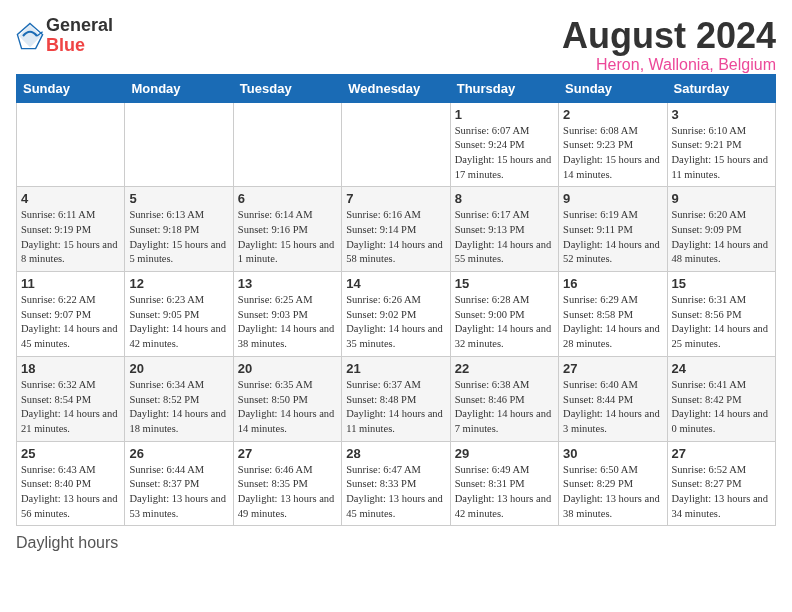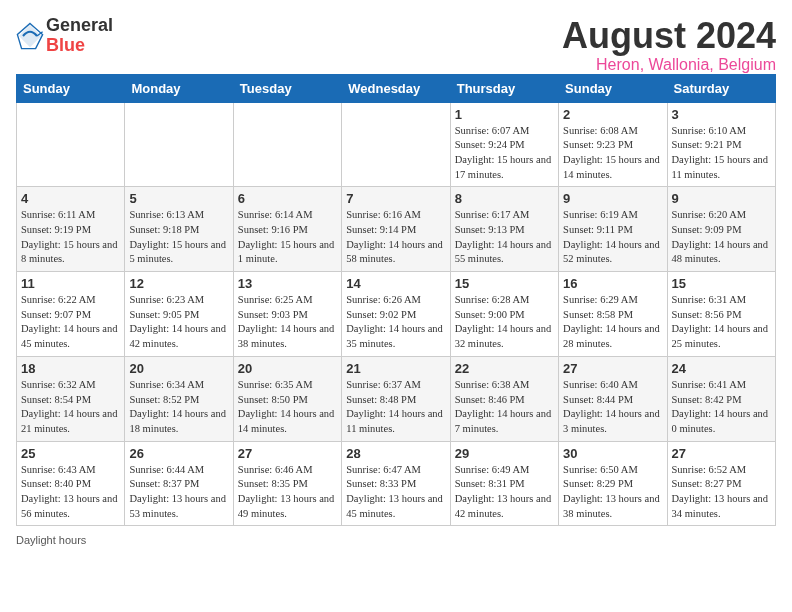--- a/index.html
+++ b/index.html
@@ -78,21 +78,21 @@
       margin-bottom: 2px;
     }
     .day-info {
       color: #333;
       font-size: 10.5px;
       line-height: 1.4;
       font-family: Liberation Serif, serif;
     }
     .footer {
       margin-top: 8px;
-      font-size: 11px;
+      font-size: 16px;
       color: #555;
       display: flex;
       gap: 20px;
     }
     .empty-cell {
       background: #fff;
     }
   </style>
 </head>
 <body>

